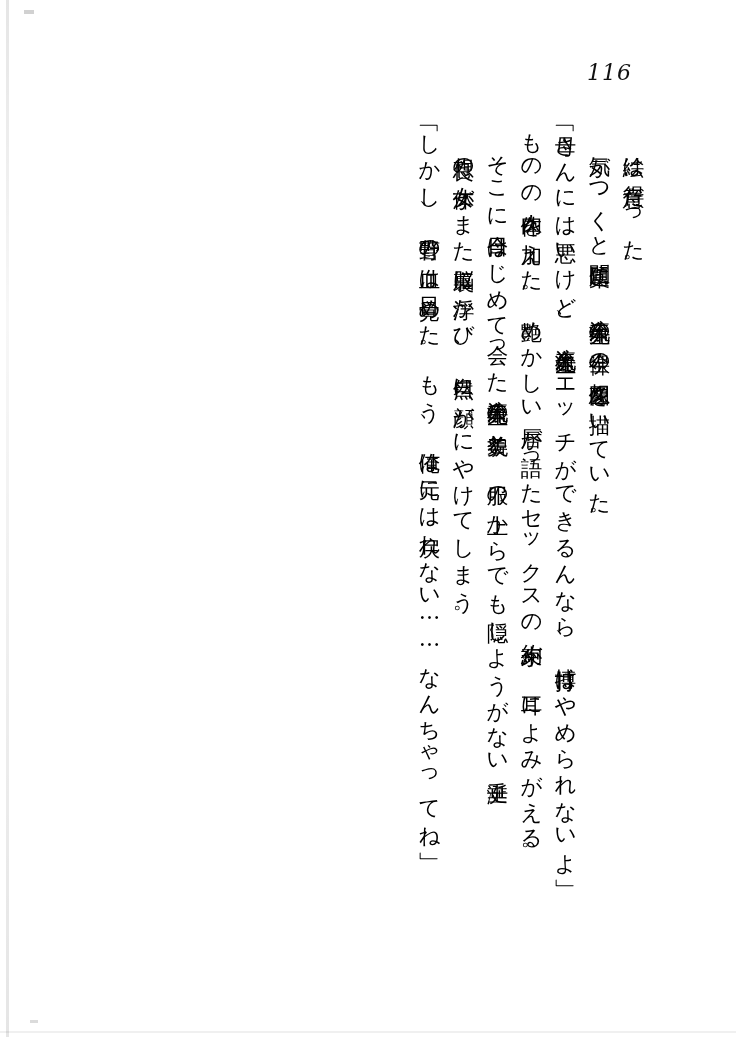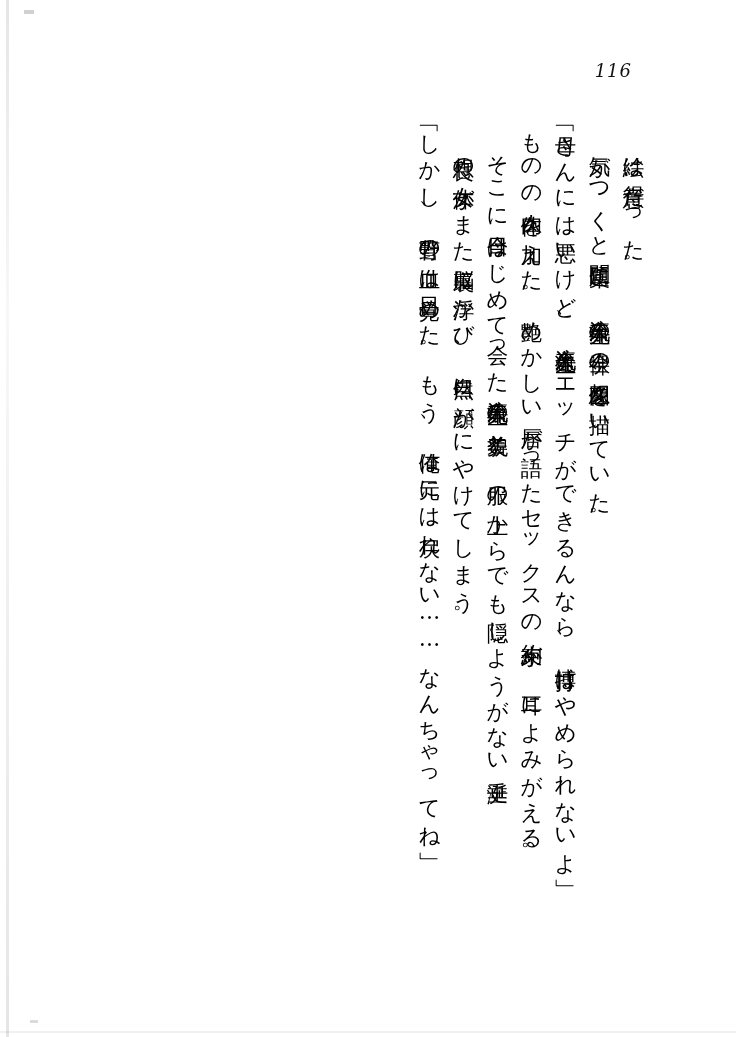--- a/index.html
+++ b/index.html
@@ -23,21 +23,21 @@
     width: 736px;
     height: 1037px;
     background: #ffffff;
   }
 
   
   .page-number {
     position: absolute;
     right: 104px;
     top: 60px;
-    font-size: 18px;
+    font-size: 22px;
     font-style: italic;
     font-family: "DejaVu Serif", "Liberation Serif", serif;
     letter-spacing: 1px;
     color: #111;
   }
 
   
   .text-block {
     position: absolute;
     top: 118px;

